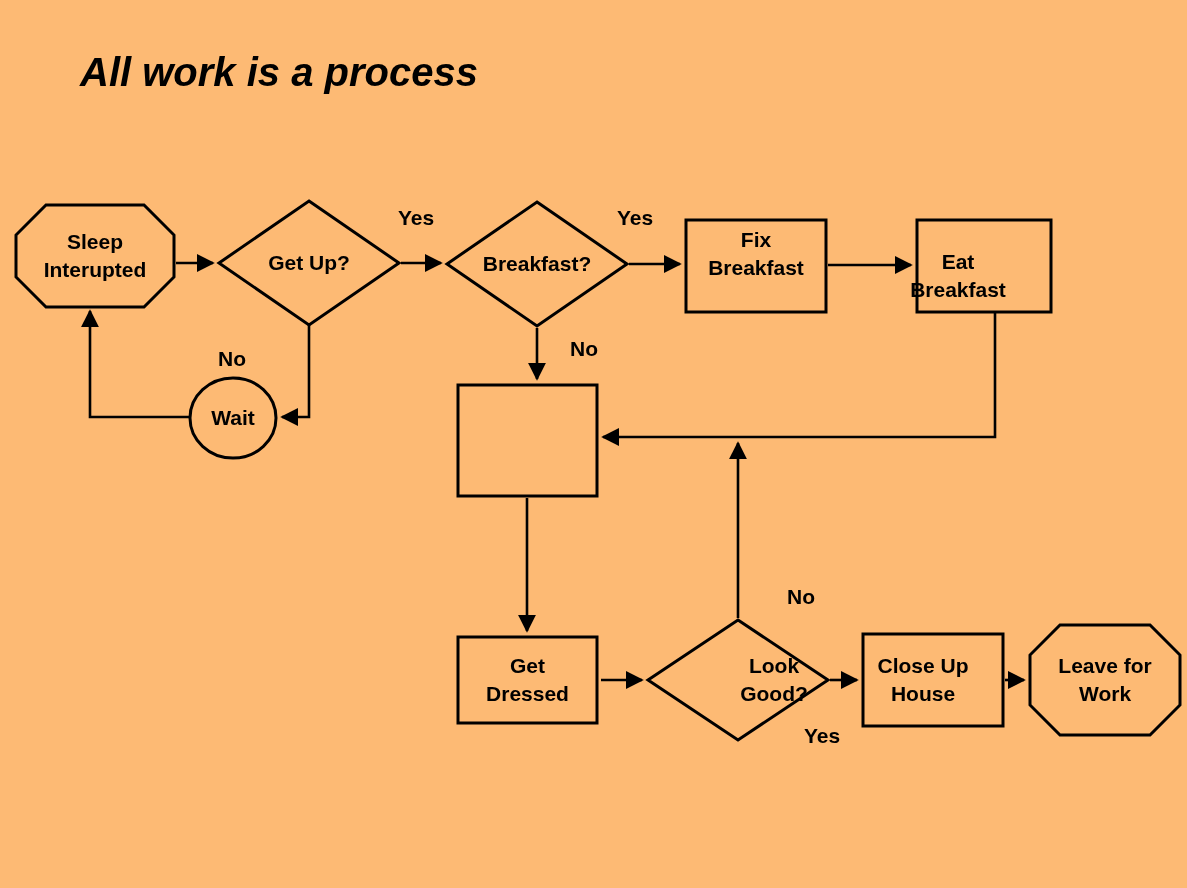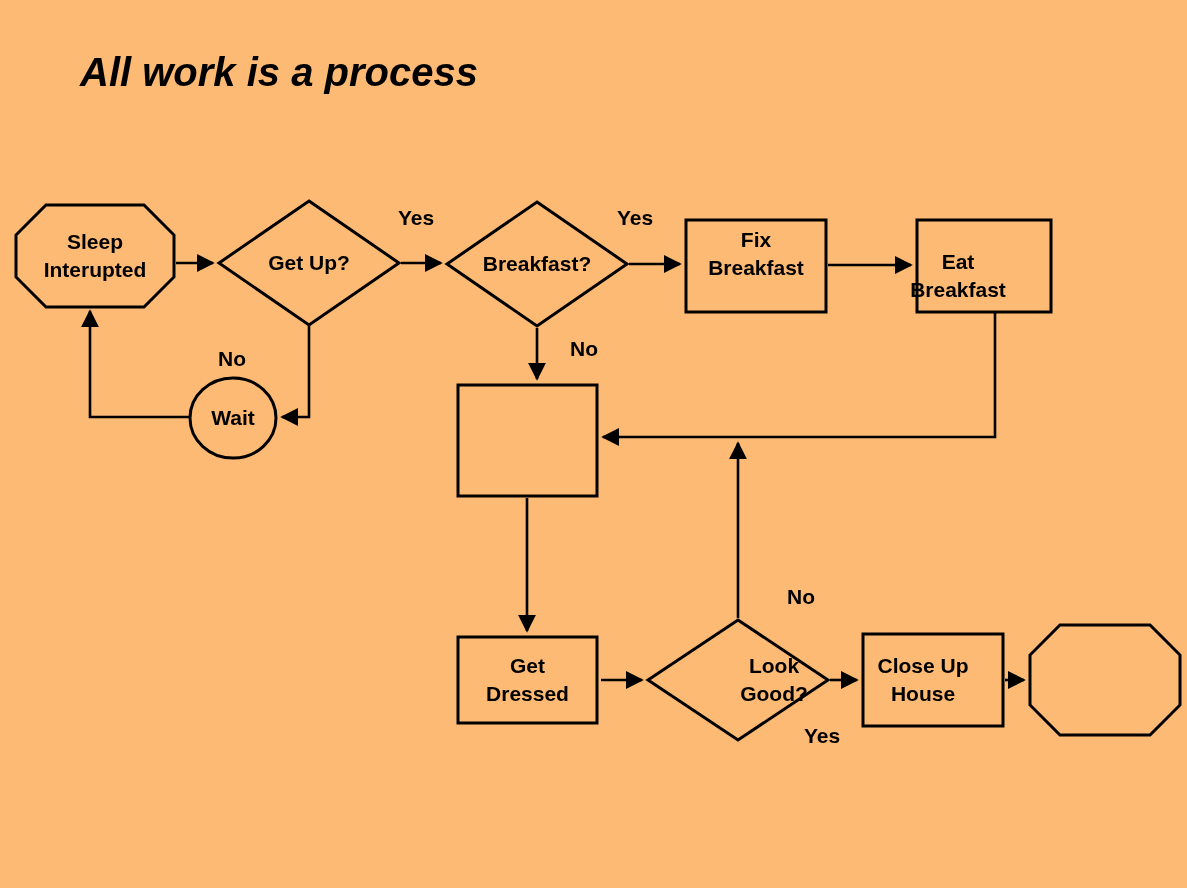--- a/index.html
+++ b/index.html
@@ -142,20 +142,22 @@
 
   <div class="node-label" style="left:458px; top:637px; width:139px; height:86px;">Get
 Dressed</div>
 
   <div class="node-label" style="left:684px; top:620px; width:180px; height:120px;">Look
 Good?</div>
 
   <div class="node-label" style="left:863px; top:634px; width:120px; height:92px;">Close Up
 House</div>
 
+  <div class="node-label" style="left:1030px; top:625px; width:150px; height:110px;">Leave for
+Work</div>
 
   <div class="edge-label" style="left:398px; top:206px;">Yes</div>
 
   <div class="edge-label" style="left:617px; top:206px;">Yes</div>
 
   <div class="edge-label" style="left:218px; top:347px;">No</div>
 
   <div class="edge-label" style="left:570px; top:337px;">No</div>
 
   <div class="edge-label" style="left:787px; top:585px;">No</div>

